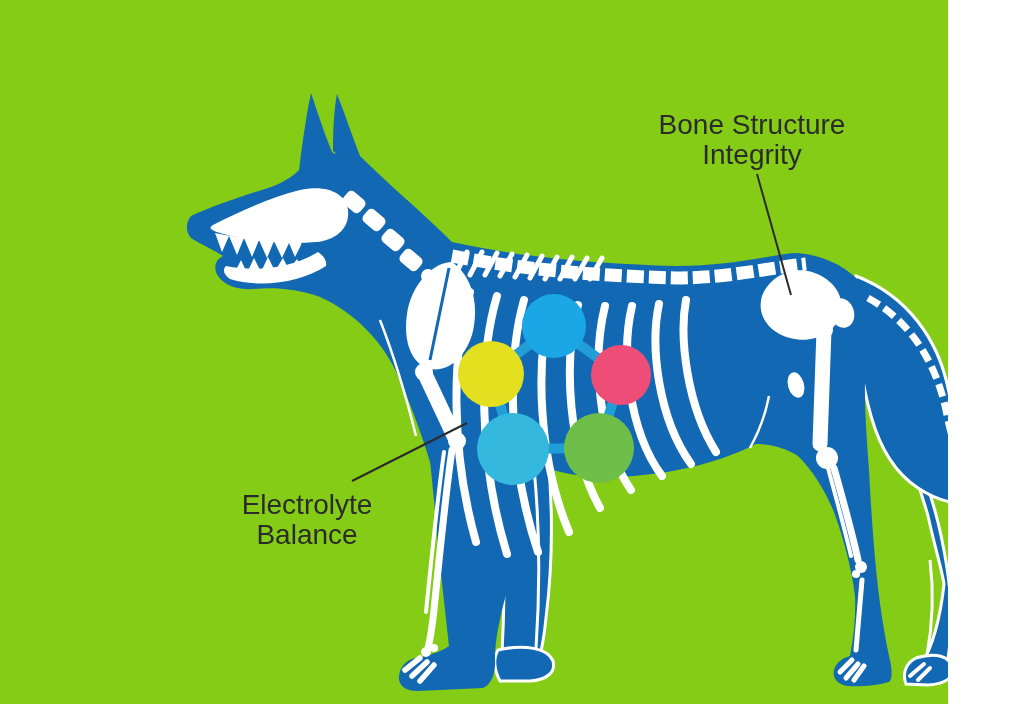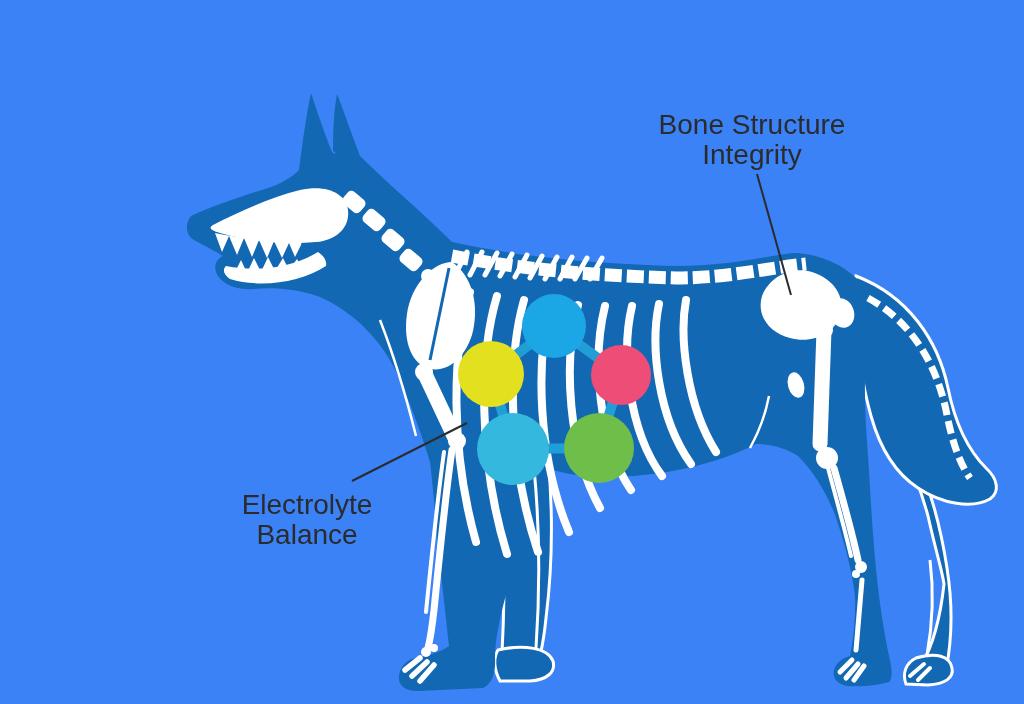--- a/index.html
+++ b/index.html
@@ -1,16 +1,16 @@
 <!DOCTYPE html>
 <html><head>
 <meta charset="utf-8">
 <style>
   html,body{margin:0;padding:0;background:#ffffff;}
-  .canvas{position:relative;width:1024px;height:704px;background:#3b82f6;overflow:hidden;
+  .canvas{position:relative;width:948px;height:704px;background:#84cc16;overflow:hidden;
           font-family:"Liberation Sans",sans-serif;}
   svg{position:absolute;left:0;top:0;}
   .label-text{font-family:"Liberation Sans",sans-serif;font-size:28px;}
   .sep{stroke:#ffffff;stroke-width:3;}
 </style>
 </head>
 <body>
 
 <div class="canvas">
 <svg width="1024" height="704" viewBox="0 0 1024 704">

